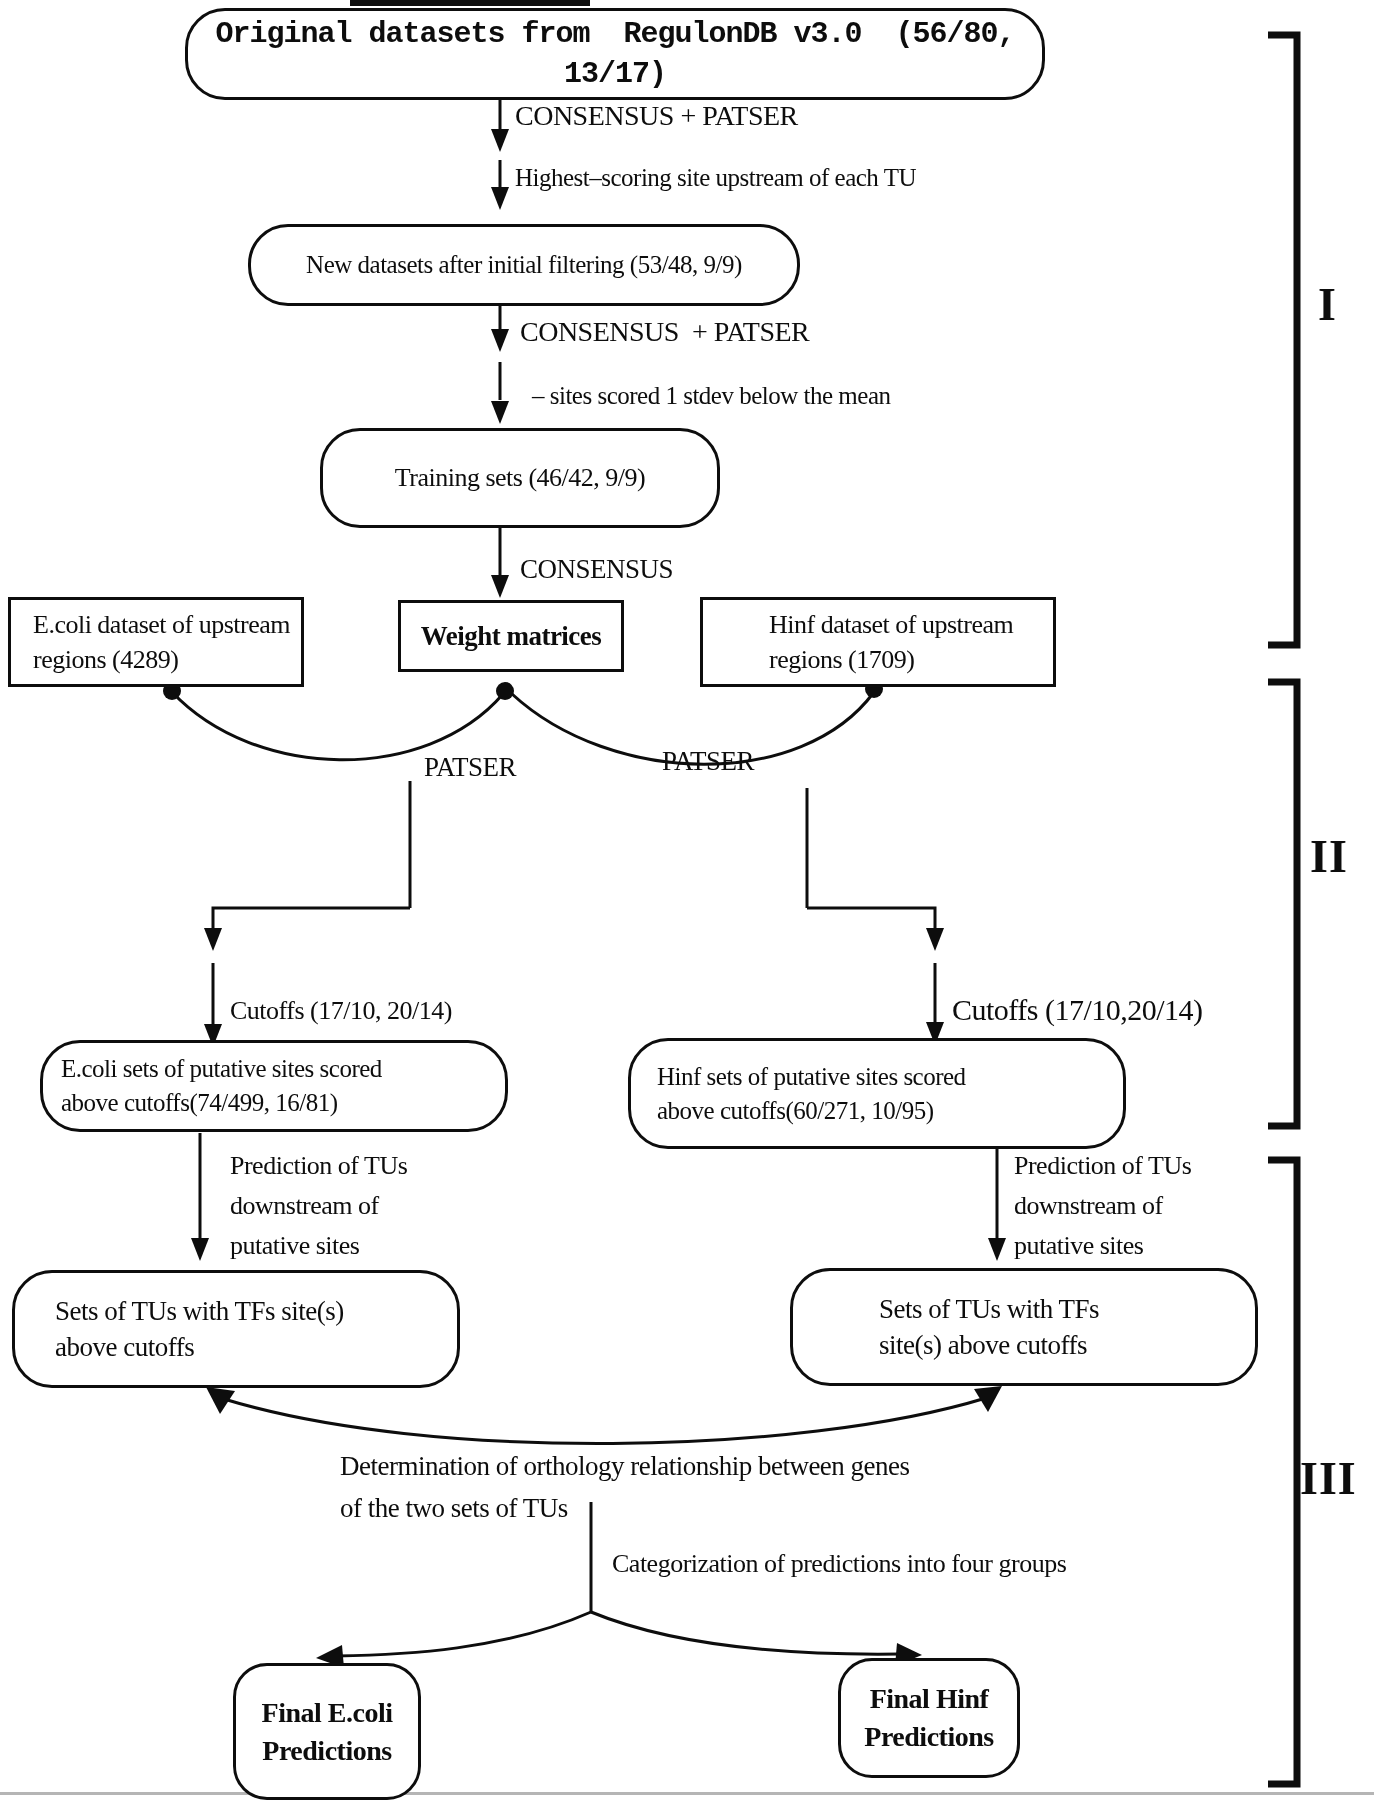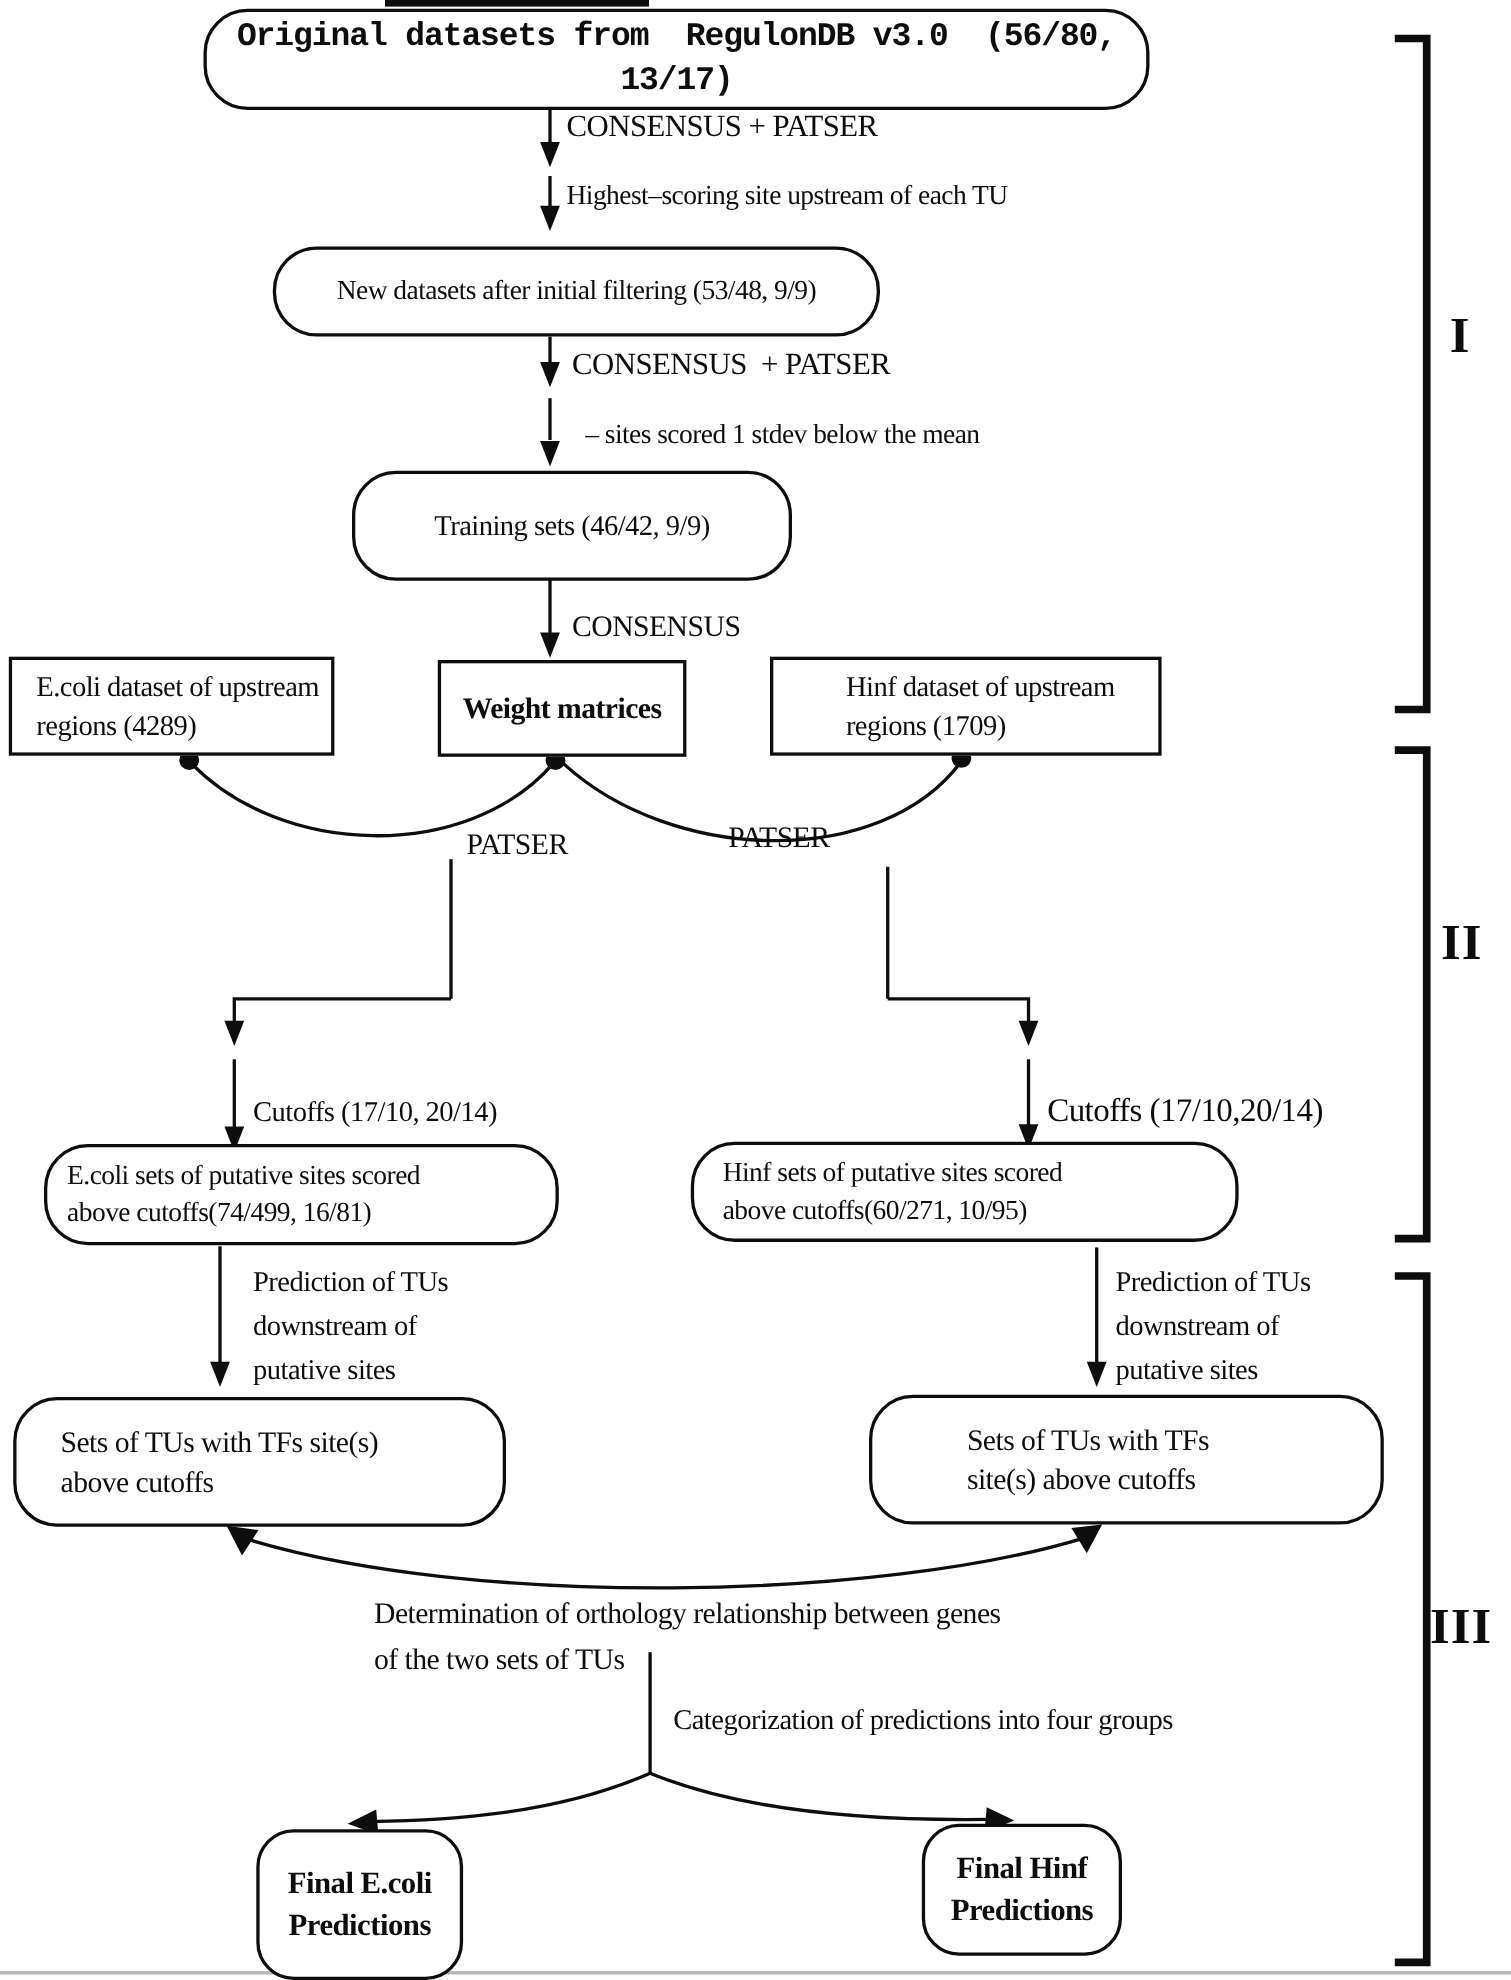--- a/index.html
+++ b/index.html
@@ -95,29 +95,29 @@
 
   <div class="node rounded center bold" style="left:185px;top:8px;width:860px;height:92px;font-size:30px;letter-spacing:-1px;font-family:Liberation Mono, monospace;">Original datasets from  RegulonDB v3.0  (56/80, 13/17)</div>
 
   <div class="node rounded center" style="left:248px;top:224px;width:552px;height:82px;font-size:25px;">New datasets after initial filtering (53/48, 9/9)</div>
 
   <div class="node rounded center" style="left:320px;top:428px;width:400px;height:100px;font-size:26px;">Training sets (46/42, 9/9)</div>
 
   <div class="node rect" style="left:8px;top:597px;width:296px;height:90px;font-size:26px;padding-left:22px;">E.coli dataset of upstream
 regions (4289)</div>
 
-  <div class="node rect center bold" style="left:398px;top:600px;width:226px;height:88px;font-size:27px;">Weight matrices</div>
+  <div class="node rect center bold" style="left:398px;top:600px;width:226px;height:72px;font-size:27px;">Weight matrices</div>
 
   <div class="node rect" style="left:700px;top:597px;width:356px;height:90px;font-size:26px;padding-left:66px;">Hinf dataset of upstream
 regions (1709)</div>
 
   <div class="node rounded" style="left:40px;top:1040px;width:468px;height:92px;font-size:25px;padding-left:18px;">E.coli sets of putative sites scored
 above cutoffs(74/499, 16/81)</div>
 
-  <div class="node rounded" style="left:628px;top:1038px;width:498px;height:91px;font-size:25px;padding-left:26px;">Hinf sets of putative sites scored
+  <div class="node rounded" style="left:628px;top:1038px;width:498px;height:111px;font-size:25px;padding-left:26px;">Hinf sets of putative sites scored
 above cutoffs(60/271, 10/95)</div>
 
   <div class="node rounded" style="left:12px;top:1270px;width:448px;height:118px;font-size:27px;padding-left:40px;">Sets of TUs with TFs site(s)
 above cutoffs</div>
 
   <div class="node rounded" style="left:790px;top:1268px;width:468px;height:118px;font-size:27px;padding-left:86px;">Sets of TUs with TFs
 site(s) above cutoffs</div>
 
   <div class="node rounded-sm center bold" style="left:233px;top:1663px;width:188px;height:137px;font-size:28px;">Final E.coli
 Predictions</div>

